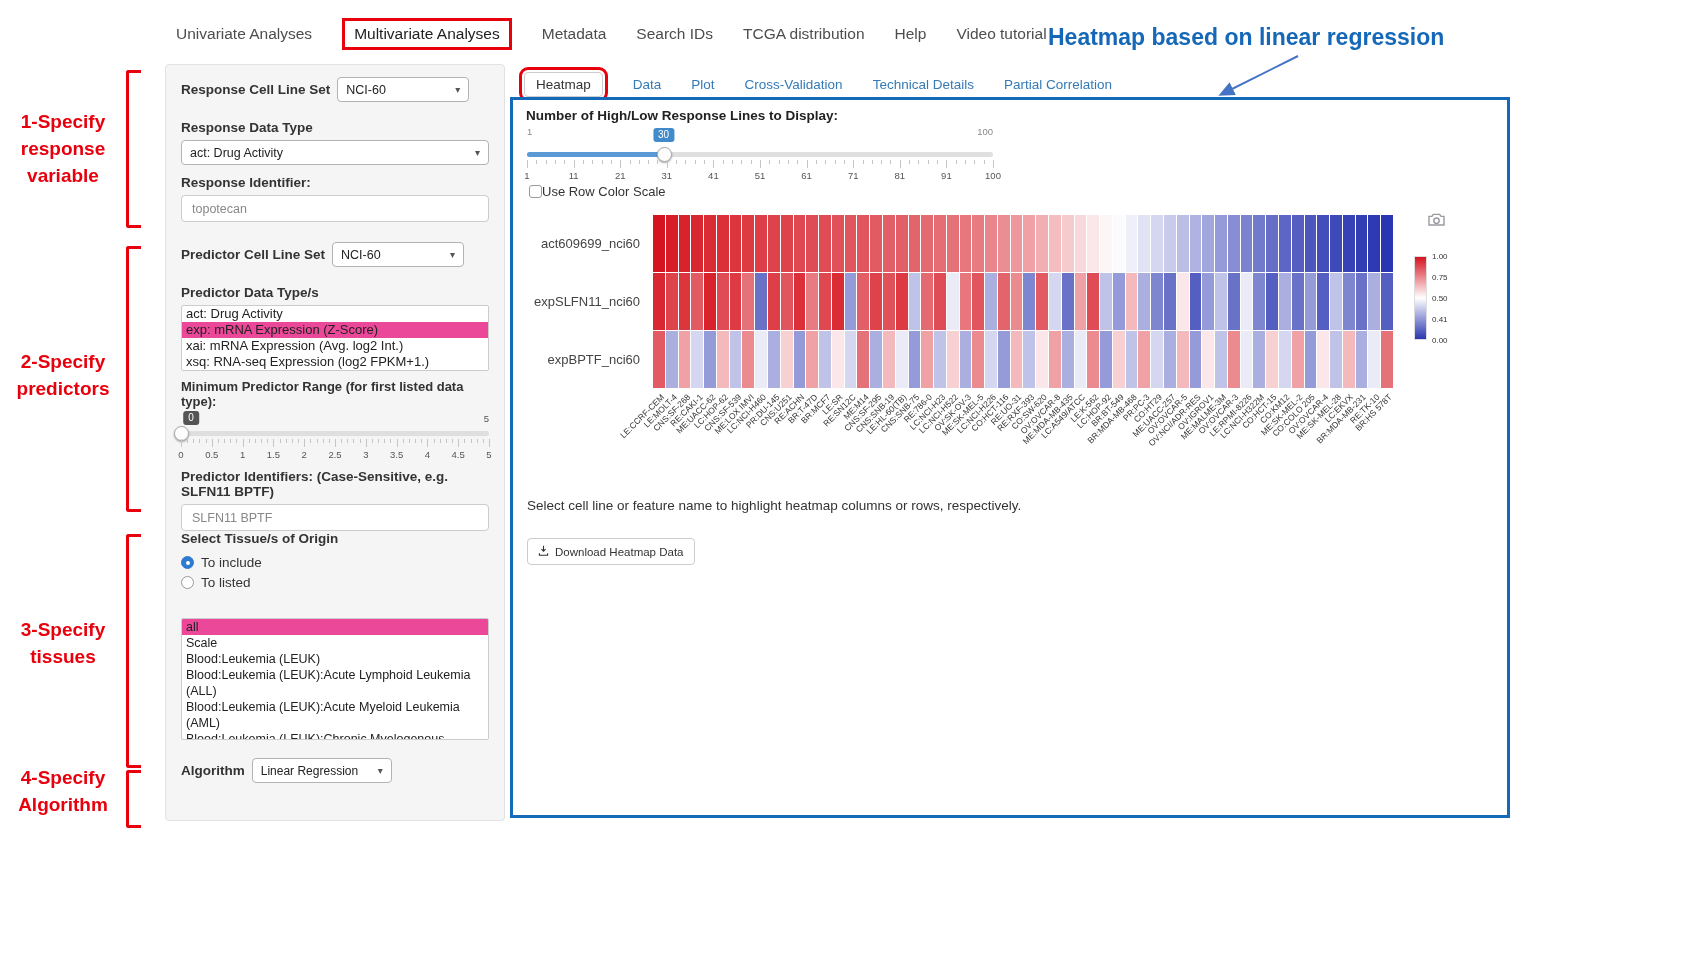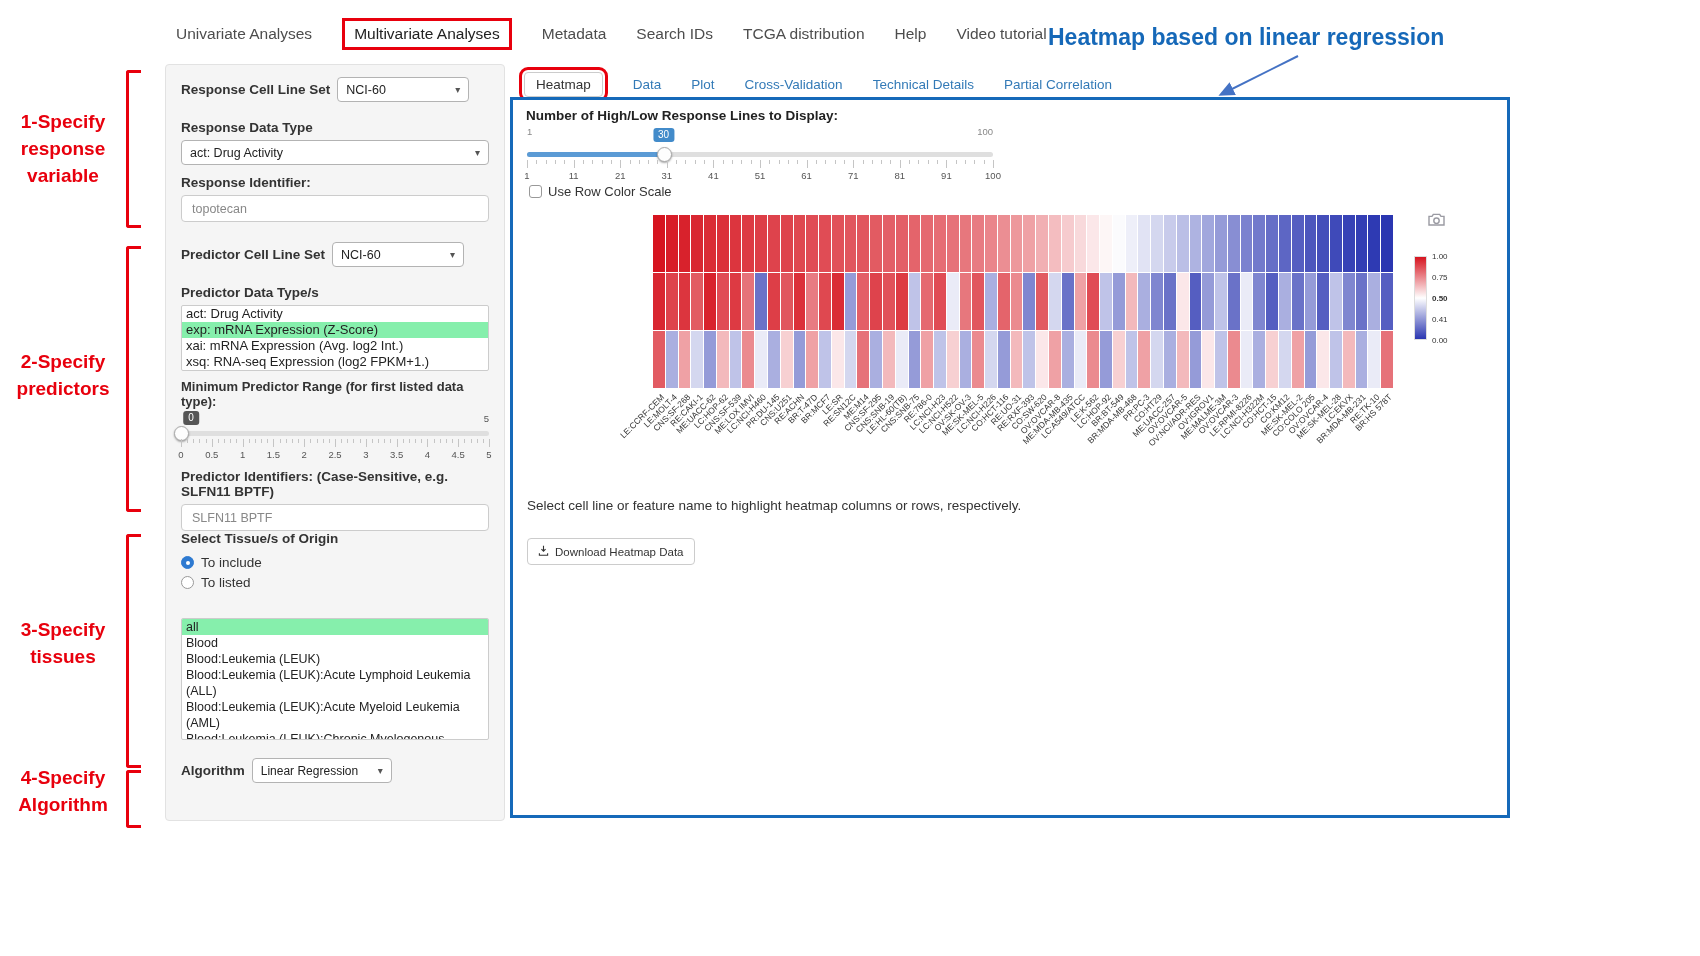--- a/index.html
+++ b/index.html
@@ -21,21 +21,21 @@
 
   
   .sidebar{position:absolute;left:165px;top:64px;width:340px;min-height:757px;background:#f5f5f5;border:1px solid #e2e2e2;border-radius:4px;padding:12px 15px;font-size:13.5px;color:#333}
   .lbl{font-weight:bold;color:#333;display:block}
   .row-inline{display:flex;align-items:center;gap:7px}
   .select{display:inline-flex;align-items:center;justify-content:space-between;background:#fff;border:1px solid #b3b3b3;border-radius:4px;padding:3px 8px;font-size:12.5px;color:#222;cursor:pointer;height:25px}
   .select .chev{margin-left:8px;font-size:10px;color:#555}
   .text-input{width:100%;background:#fff;border:1px solid #ccc;border-radius:4px;padding:5px 10px;font-size:12.5px;color:#888;height:27px;font-family:"Liberation Sans",sans-serif}
   .listbox{background:#fff;border:1px solid #ccc;border-radius:2px;overflow:hidden;font-size:13px;color:#222}
   .list-option{padding:0 4px;white-space:nowrap;overflow:hidden;line-height:16px;cursor:pointer}
-  .list-option.selected{background:#86efac}
+  .list-option.selected{background:#ec4899}
   .tissue-box .list-option{white-space:normal;line-height:16px}
 
   .radio-row{display:flex;align-items:center;gap:7px;height:20px;cursor:pointer}
   .radio{width:13px;height:13px;border-radius:50%;border:1px solid #999;background:#fff;position:relative;flex:0 0 auto}
   .radio.checked{background:#2e7ad1;border-color:#2e7ad1}
   .radio.checked::after{content:"";position:absolute;left:4px;top:4px;width:4px;height:4px;background:#fff;border-radius:50%}
 
   
   .slider{position:relative}
   .sl-track{position:absolute;left:0;right:0;height:5px;background:#dfdfdf;border-radius:3px}
@@ -60,21 +60,21 @@
   .main-slider .sl-track,.main-slider .sl-fill{top:26px}
   .main-slider .sl-handle{top:21px}
   .main-slider .sl-grid{top:34px;height:24px}
 
   .sidebar-slider{position:relative;width:308px;height:50px;margin-top:2px}
   .sidebar-slider .sl-tip{top:0}
   .sidebar-slider .sl-track,.sidebar-slider .sl-fill{top:20px}
   .sidebar-slider .sl-handle{top:15px}
   .sidebar-slider .sl-grid{top:28px;height:22px}
 
-  .chk-row{position:absolute;left:16px;top:84px;display:flex;align-items:center;gap:6px;font-size:13px;color:#333}
+  .chk-row{position:absolute;left:16px;top:84px;display:flex;align-items:center;font-size:13px;color:#333}
   .checkbox{width:13px;height:13px;border:1px solid #999;border-radius:3px;background:#fff;display:inline-block}
 
   
   .hm-rowlabels{position:absolute;left:0;top:115px;width:133px;height:173px;display:flex;flex-direction:column}
   .hm-rowlabel{flex:1;display:flex;align-items:center;justify-content:flex-end;font-size:13px;color:#444;padding-right:6px;cursor:pointer}
   .hm-grid{position:absolute;left:140px;top:115px;width:740px;height:173px;display:grid;grid-template-rows:repeat(3,1fr);gap:1px;background:#fff}
   .hm-cell{width:100%;height:100%}
   .hm-collabels{position:absolute;left:140px;top:290px;width:740px;height:92px}
   .hm-colanchor{position:absolute;top:0;width:0;height:0;cursor:pointer}
   .hm-colanchor span{position:absolute;right:0;top:2px;white-space:nowrap;font-size:8.5px;color:#333;transform-origin:100% 0;transform:rotate(-45deg)}
@@ -242,21 +242,21 @@
           <span>To include</span>
         </div>
         <div class="radio-row">
           <span class="radio"></span>
           <span>To listed</span>
         </div>
       </div>
 
     <div class="listbox tissue-box" style="margin-top:26px;height:122px;font-size:12.5px">
         <div class="list-option selected">all</div>
-        <div class="list-option">Blood</div>
+        <div class="list-option">Scale</div>
         <div class="list-option">Blood:Leukemia (LEUK)</div>
         <div class="list-option">Blood:Leukemia (LEUK):Acute Lymphoid Leukemia (ALL)</div>
         <div class="list-option">Blood:Leukemia (LEUK):Acute Myeloid Leukemia (AML)</div>
         <div class="list-option">Blood:Leukemia (LEUK):Chronic Myelogenous Leukemia (CML)</div>
       </div>
 
     <div class="row-inline" style="margin-top:18px">
       <span class="lbl">Algorithm</span>
       <div class="select" style="width:140px">
         <span style="font-size:12px">Linear Regression</span>
@@ -348,20 +348,25 @@
           <span class="sl-ticklabel" style="left: 90%;">91</span>
           <span class="sl-ticklabel" style="left: 100%;">100</span>
         </div>
     </div>
 
     <div class="chk-row">
       <span class="checkbox"></span>
       <span>Use Row Color Scale</span>
     </div>
 
+    <div class="hm-rowlabels">
+        <div class="hm-rowlabel">act609699_nci60</div>
+        <div class="hm-rowlabel">expSLFN11_nci60</div>
+        <div class="hm-rowlabel">expBPTF_nci60</div>
+      </div>
     <div class="hm-grid" style="grid-template-columns: repeat(58, 1fr);">
         <div class="hm-cell" style="background: rgb(214, 20, 31);"></div>
         <div class="hm-cell" style="background: rgb(216, 29, 40);"></div>
         <div class="hm-cell" style="background: rgb(216, 34, 44);"></div>
         <div class="hm-cell" style="background: rgb(217, 39, 49);"></div>
         <div class="hm-cell" style="background: rgb(218, 44, 53);"></div>
         <div class="hm-cell" style="background: rgb(219, 48, 58);"></div>
         <div class="hm-cell" style="background: rgb(220, 53, 62);"></div>
         <div class="hm-cell" style="background: rgb(221, 58, 67);"></div>
         <div class="hm-cell" style="background: rgb(221, 62, 71);"></div>
@@ -711,21 +716,21 @@
     <span class="camera">
       <svg width="19" height="15" viewBox="0 0 24 19">
           <path d="M8 3 L6.3 5.5 H2.5 V16.5 H21.5 V5.5 H17.7 L16 3 Z" fill="none" stroke="#9a9aa2" stroke-width="1.8"></path>
           <circle cx="12" cy="11" r="3.4" fill="none" stroke="#9a9aa2" stroke-width="1.8"></circle>
         </svg>
     </span>
     <div class="colorbar" style="background: linear-gradient(rgb(214, 20, 31), rgb(255, 255, 255) 50%, rgb(42, 54, 177));"></div>
     <div class="cb-ticks">
         <span class="cb-tick" style="top: 0%;">1.00</span>
         <span class="cb-tick" style="top: 25%;">0.75</span>
-        <span class="cb-tick" style="top: 50%; font-weight: bold;">0.50</span>
+        <span class="cb-tick" style="top: 50%;">0.50</span>
         <span class="cb-tick" style="top: 75%;">0.41</span>
         <span class="cb-tick" style="top: 100%;">0.00</span>
       </div>
 
     <div class="hint">Select cell line or feature name to highlight heatmap columns or rows, respectively.</div>
 
     <button class="dl-btn">
       <span>
         <svg width="11" height="11" viewBox="0 0 16 16">
             <path d="M8 1v8M5 6l3 3 3-3" stroke="#333" stroke-width="1.6" fill="none"></path>

